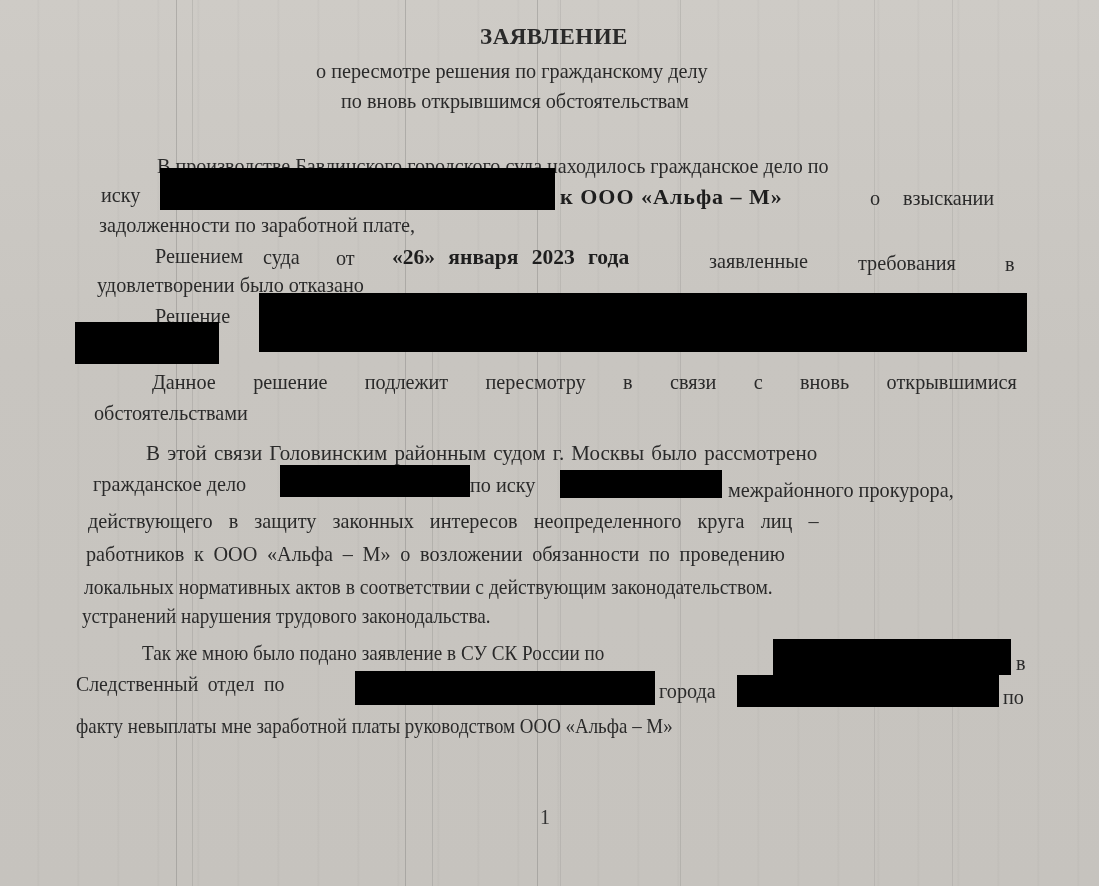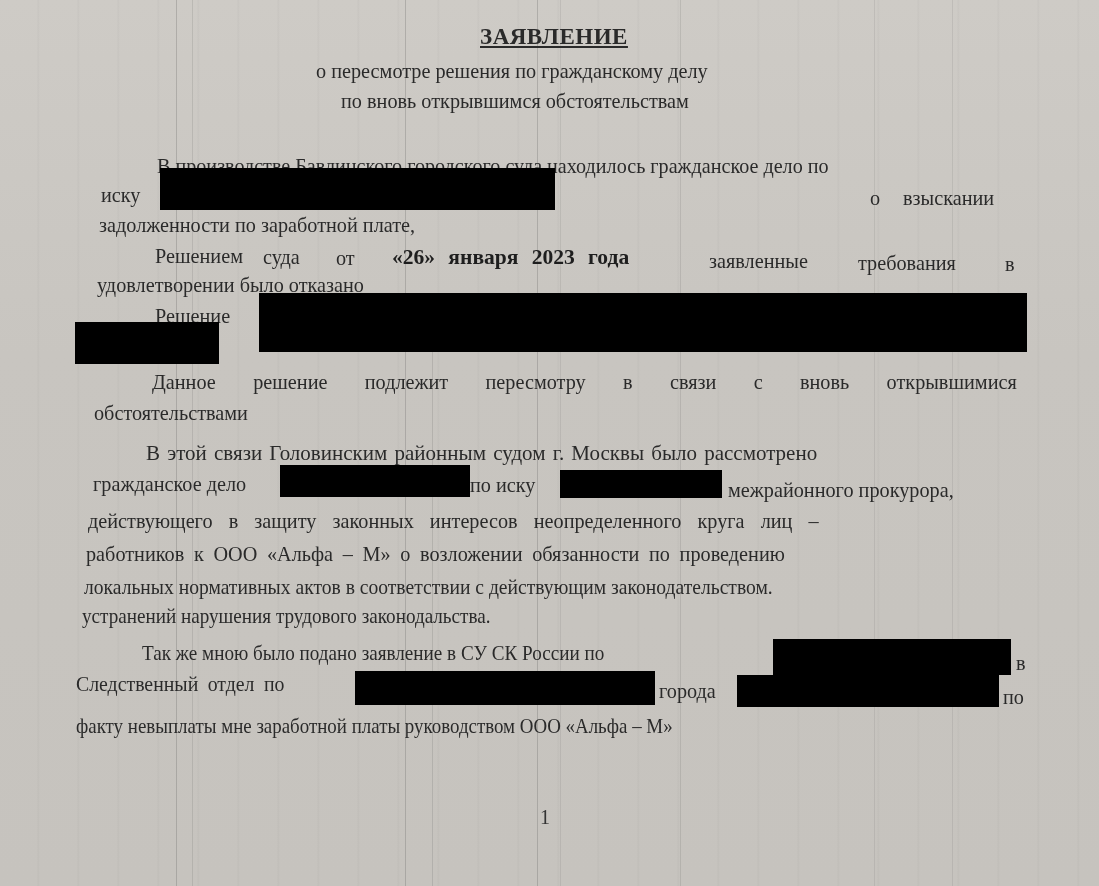--- a/index.html
+++ b/index.html
@@ -14,21 +14,21 @@
     background:
       repeating-linear-gradient(90deg, rgba(0,0,0,0) 0px, rgba(0,0,0,0) 37px, rgba(90,90,90,0.05) 38px, rgba(0,0,0,0) 40px),
       linear-gradient(180deg, #cecbc6 0%, #c8c5c0 40%, #c6c3be 100%);
   }
   .streak { position: absolute; width: 1px; background: rgba(70,70,70,0.22); }
   .line {
     position: absolute; white-space: nowrap; font-size: 22px; line-height: 26px;
     transform-origin: left center; transform: scaleX(0.92);
     color: #2a2a2a;
   }
-  .title { font-weight: bold; font-size: 23px; letter-spacing: 0.5px; text-decoration: underline; }
+  .title { font-weight: bold; font-size: 23px; letter-spacing: 0.5px; }
   .center { font-size: 22px; }
   .b { font-weight: bold; color: #1e1e1e; }
   .justify { display: flex; justify-content: space-between; }
   .redact { position: absolute; background: #000; }
   .pagenum { position: absolute; font-size: 20px; color: #333; }
 </style>
 </head>
 <body>
 
 <div class="page">
@@ -43,20 +43,21 @@
   <div class="streak" style="left:874px;top:0;height:886px;opacity:.5"></div>
   <div class="streak" style="left:952px;top:0;height:886px;opacity:.5"></div>
 
   <div class="line title" style="left:480px;top:24px;transform:none;">ЗАЯВЛЕНИЕ</div>
   <div class="line center" style="left:316px;top:58px;">о пересмотре решения по гражданскому делу</div>
   <div class="line center" style="left:341px;top:88px;">по вновь открывшимся обстоятельствам</div>
 
   <div class="line" style="left:157px;top:153px;transform:scaleX(0.915);">В производстве Бавлинского городского суда находилось гражданское дело по</div>
   <div class="line" style="left:101px;top:182px;">иску</div>
   <div class="redact" style="left:160px;top:168px;width:395px;height:42px;"></div>
+  <div class="line b" style="left:560px;top:184px;transform:scaleX(1);letter-spacing:1px;">к ООО «Альфа – М»</div>
   <div class="line" style="left:870px;top:185px;">о</div>
   <div class="line" style="left:903px;top:185px;">взыскании</div>
   <div class="line" style="left:99px;top:212px;">задолженности по заработной плате,</div>
 
   <div class="line" style="left:155px;top:243px;">Решением</div>
   <div class="line" style="left:263px;top:244px;">суда</div>
   <div class="line" style="left:336px;top:245px;">от</div>
   <div class="line b" style="left:392px;top:244px;transform:scaleX(0.98);word-spacing:8px;">«26» января 2023 года</div>
   <div class="line" style="left:709px;top:248px;">заявленные</div>
   <div class="line" style="left:858px;top:250px;">требования</div>

